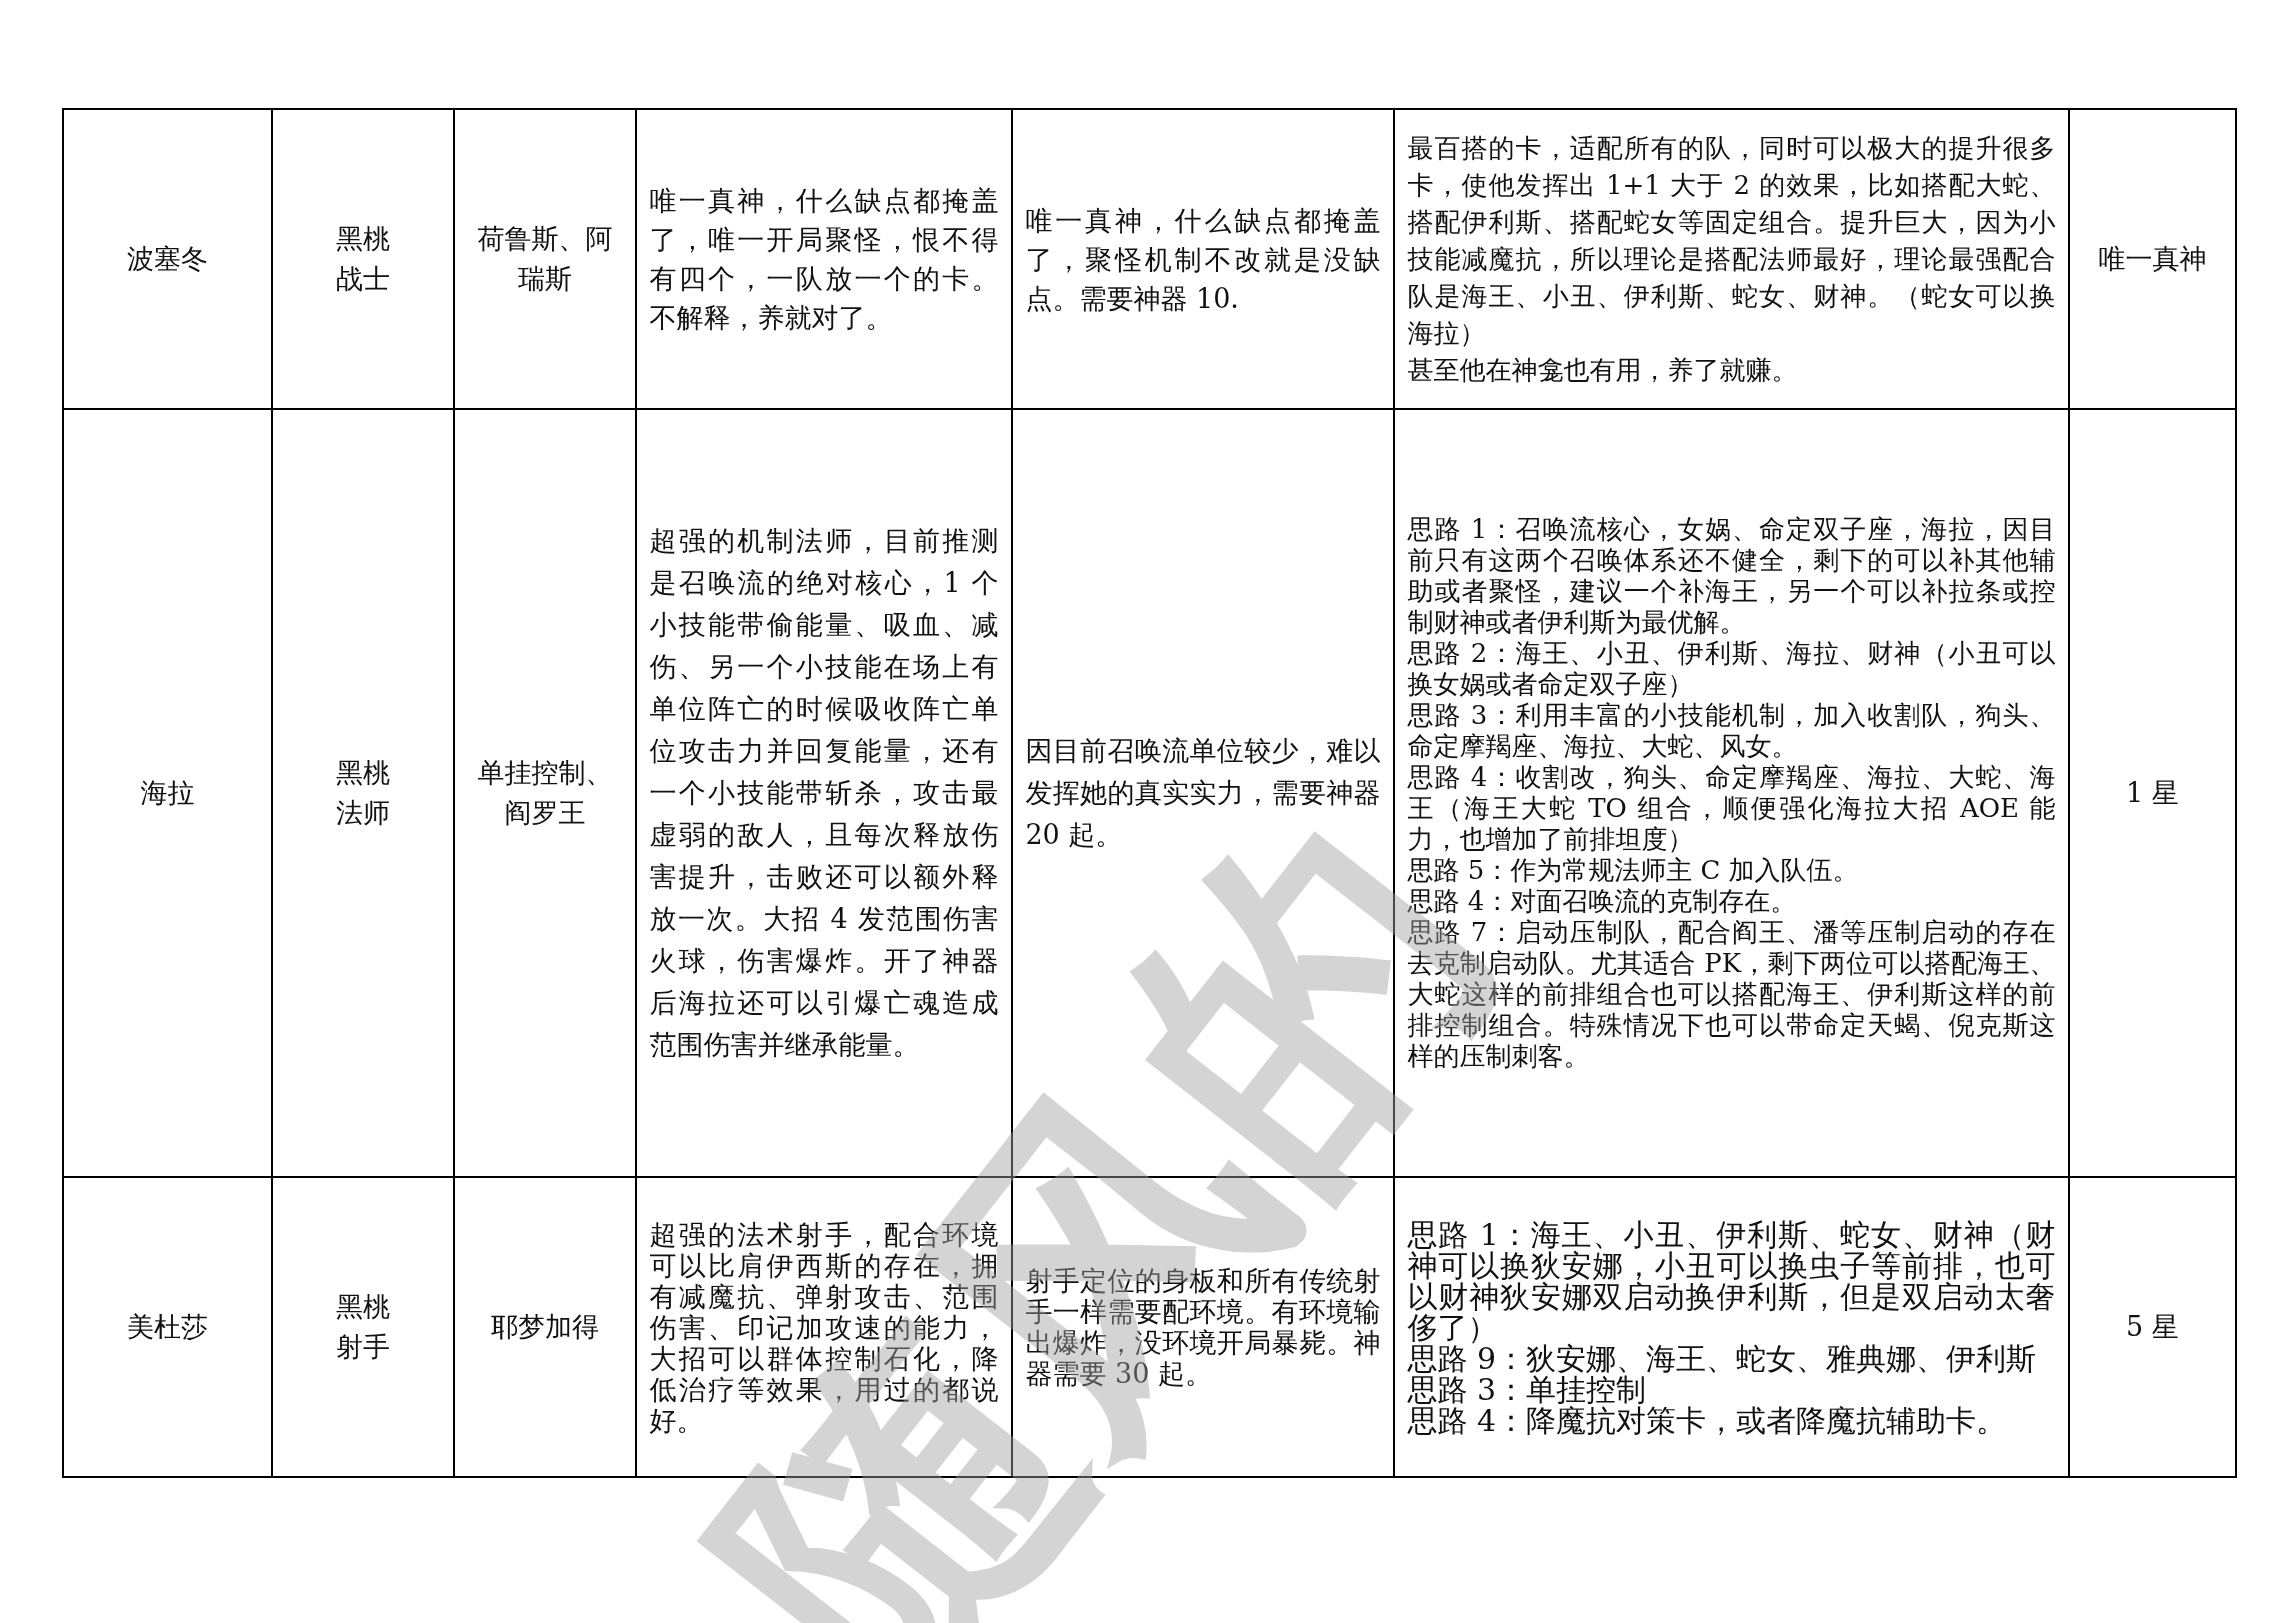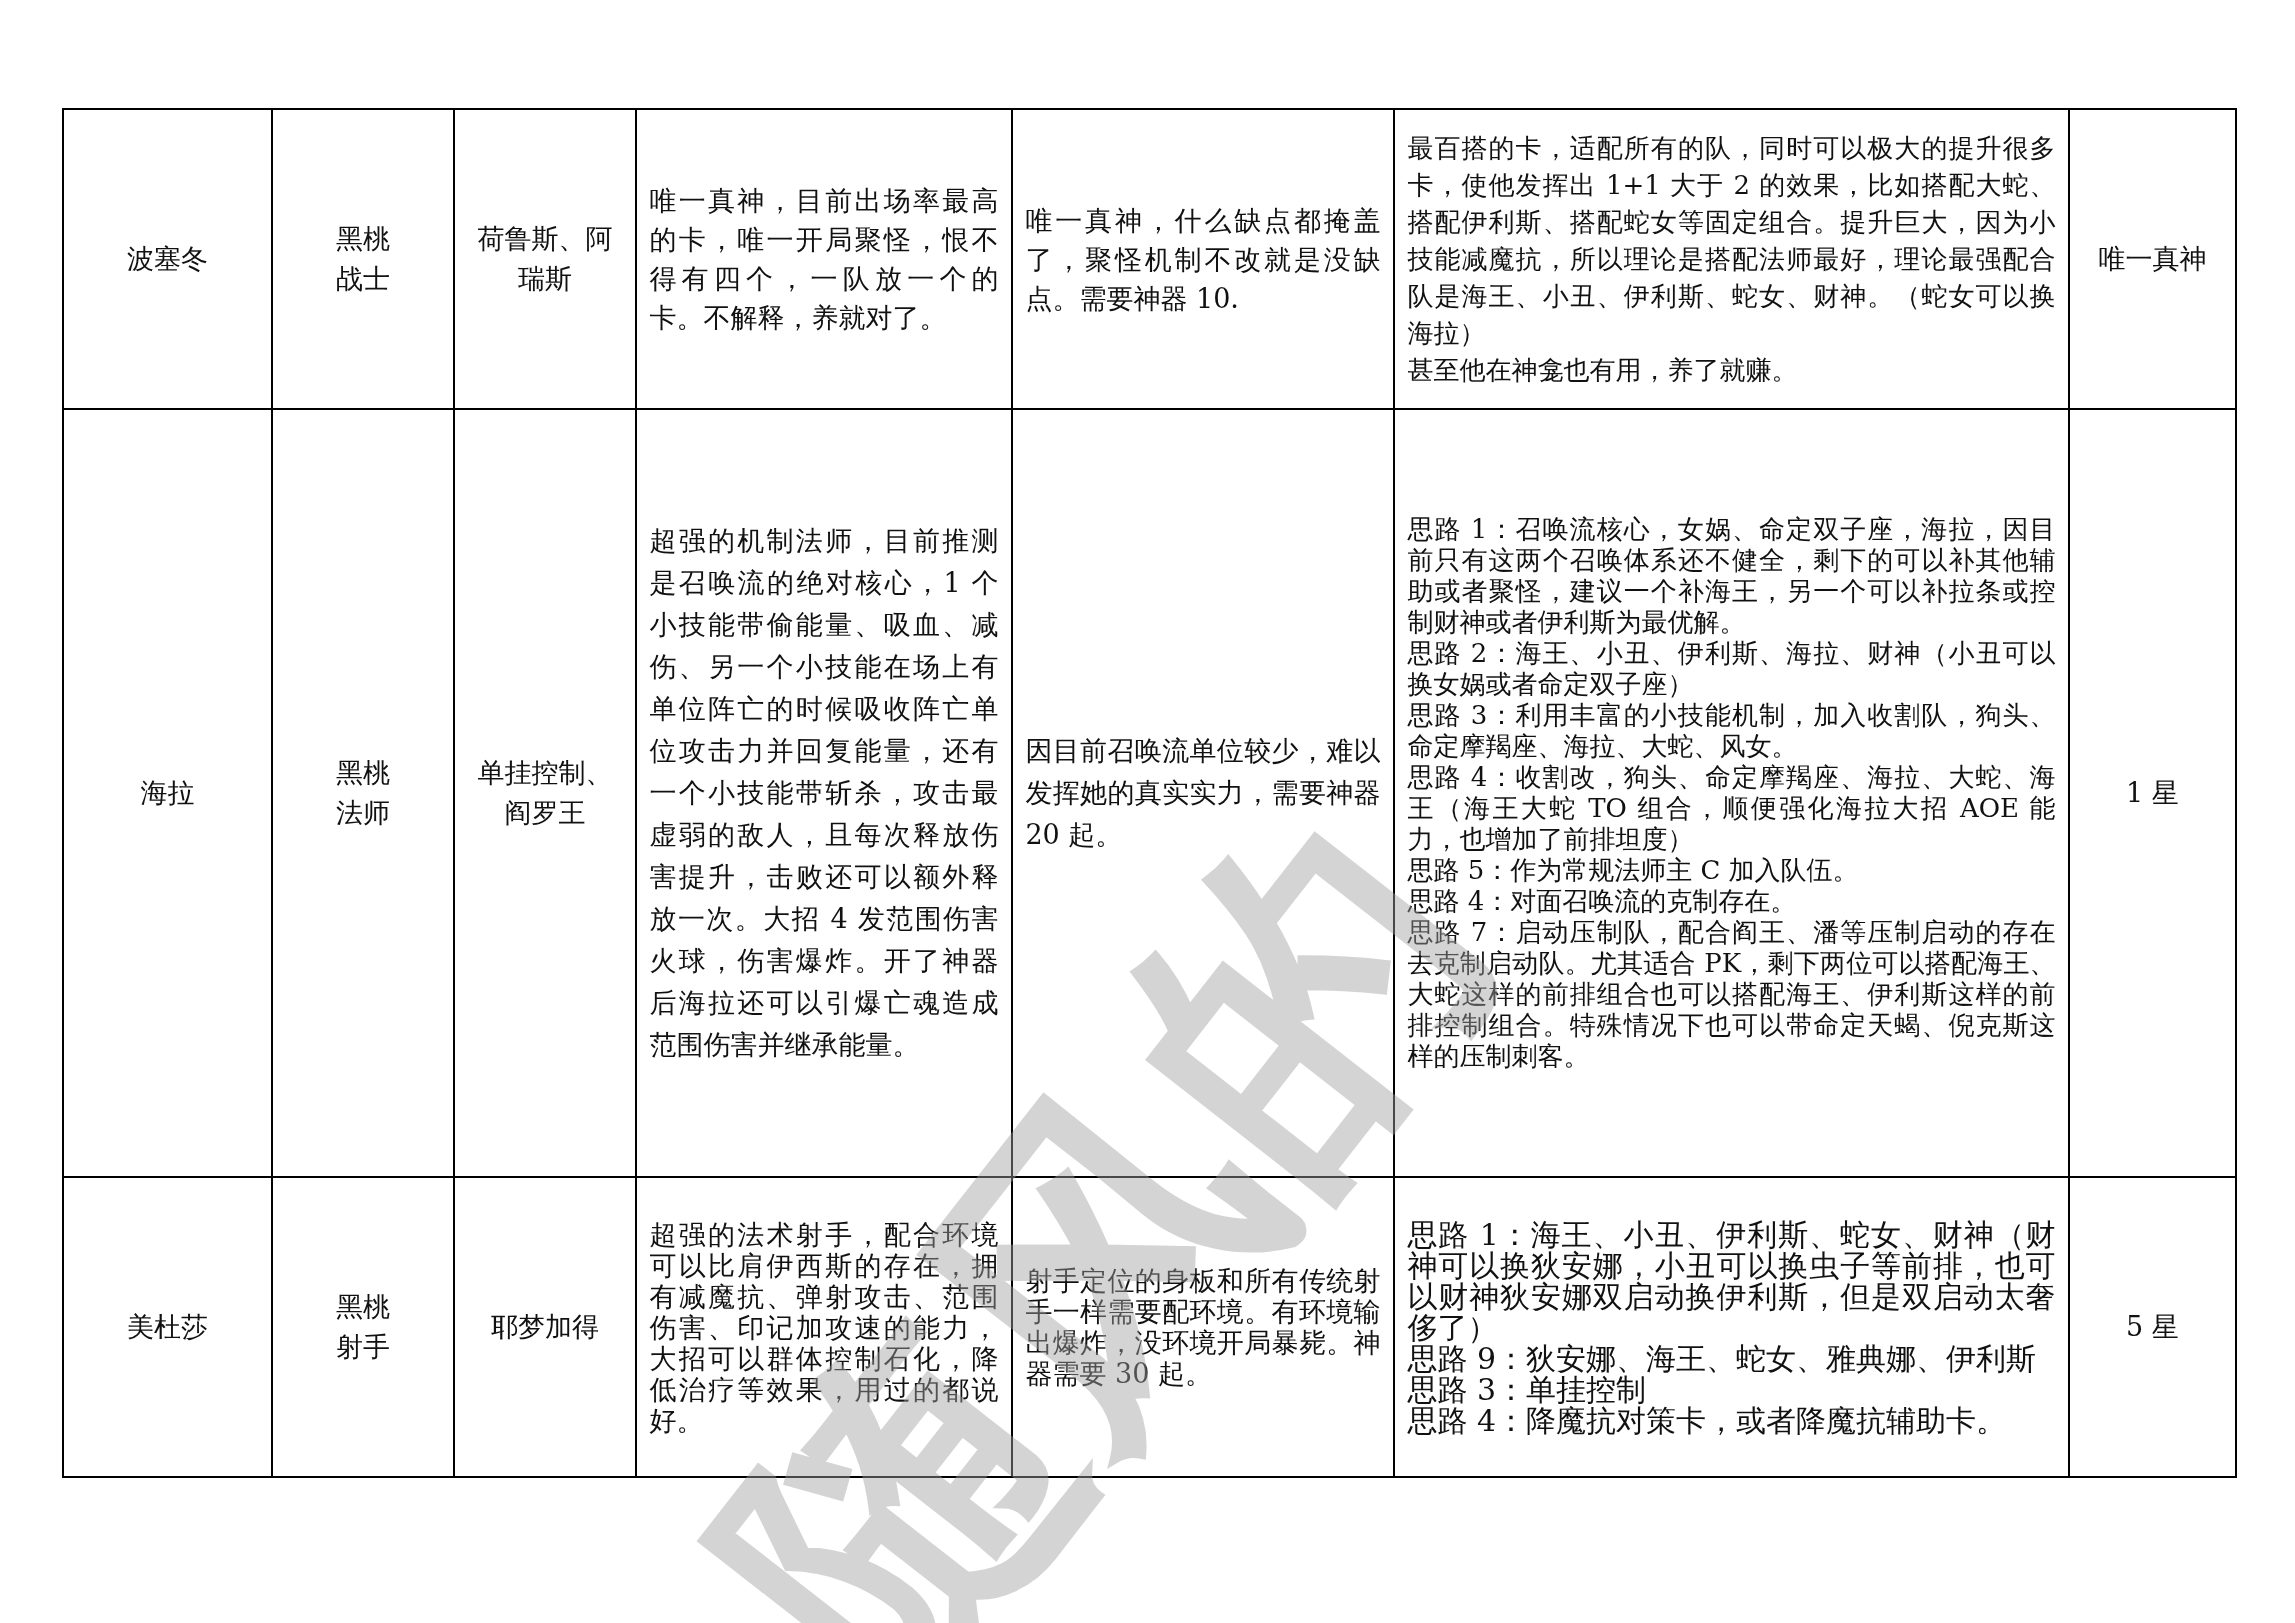--- a/index.html
+++ b/index.html
@@ -45,21 +45,21 @@
         <col style="width:382px">
         <col style="width:675px">
         <col style="width:167px">
     </colgroup>
 
     <tbody>
         <tr class="r1">
       <td class="c-name">波塞冬</td>
       <td class="c-class"><span>黑桃</span><br><span>战士</span></td>
       <td class="c-rel">荷鲁斯、阿瑞斯</td>
-      <td class="c-desc">唯一真神，目前出场率最高的卡，唯一开局聚怪，恨不得有四个，一队放一个的卡。不解释，养就对了。</td>
+      <td class="c-desc">唯一真神，什么缺点都掩盖了，唯一开局聚怪，恨不得有四个，一队放一个的卡。不解释，养就对了。</td>
       <td class="c-weak">唯一真神，什么缺点都掩盖了，聚怪机制不改就是没缺点。需要神器 10.</td>
       <td class="c-team">
         <span class="team-line">最百搭的卡，适配所有的队，同时可以极大的提升很多卡，使他发挥出 1+1 大于 2 的效果，比如搭配大蛇、搭配伊利斯、搭配蛇女等固定组合。提升巨大，因为小技能减魔抗，所以理论是搭配法师最好，理论最强配合队是海王、小丑、伊利斯、蛇女、财神。（蛇女可以换海拉）</span>
         <span class="team-line">甚至他在神龛也有用，养了就赚。</span>
       </td>
       <td class="c-rating">唯一真神</td>
     </tr>
 
     <tr class="r2">
       <td class="c-name">海拉</td>

